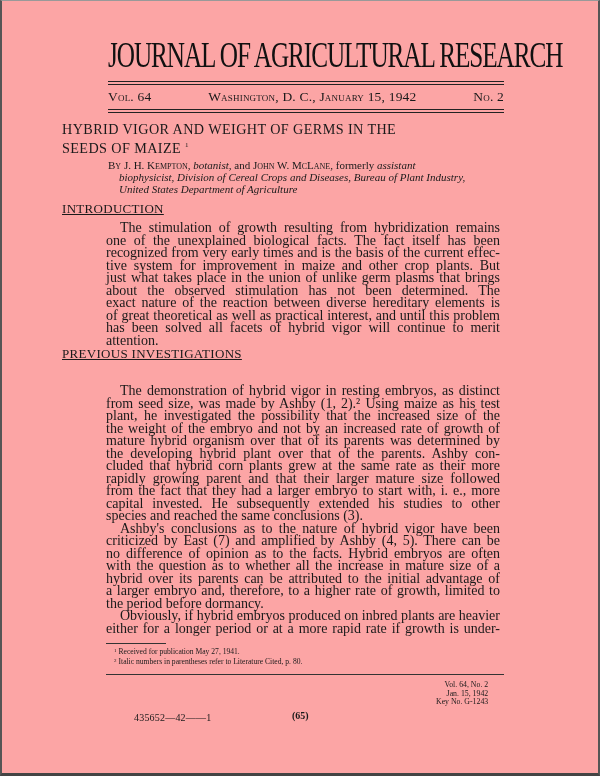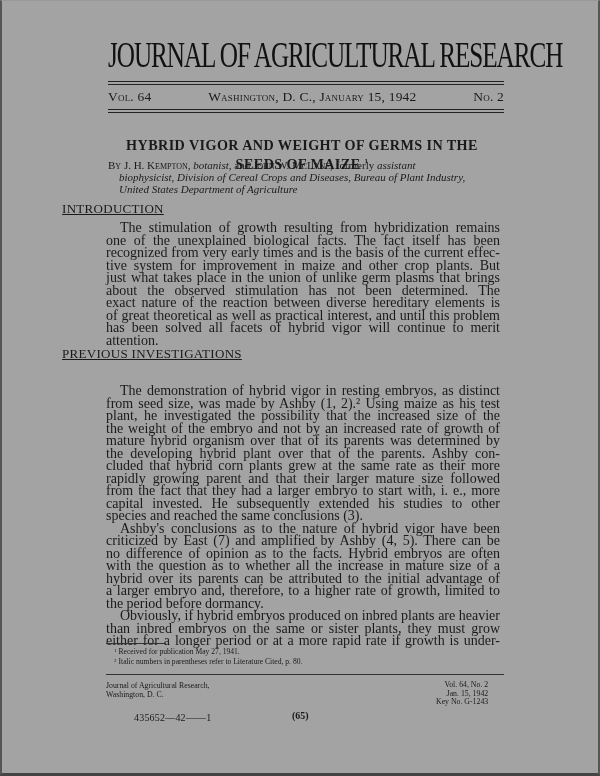--- a/index.html
+++ b/index.html
@@ -10,21 +10,21 @@
       color: #1a1a1a;
     }
     .page {
       position: relative;
       width: 596px; height: 772px;
       border-left: 2px solid #555;
       border-right: 2px solid #555;
       border-bottom: 3px solid #444;
       border-top: 1px solid #999;
       box-sizing: content-box;
-      background: #a3a3a3;
+      background: #fca5a5;
     }
     .masthead {
       position: absolute; left: 106px; top: 36px; width: 396px;
       text-align: center;
       font-family: "Liberation Serif", serif;
       font-size: 36px; line-height: 36px;
       letter-spacing: -1.5px;
       transform: scaleX(0.70);
       transform-origin: left top;
       width: 566px;
@@ -34,22 +34,22 @@
     .rule-double {
       position: absolute; left: 106px; width: 396px;
       border-top: 1px solid #222; border-bottom: 1px solid #222; height: 2px;
     }
     .volline {
       position: absolute; left: 106px; top: 88px; width: 396px;
       display: flex; justify-content: space-between;
       font-size: 13.5px; font-variant: small-caps; letter-spacing: 0.2px;
     }
     .title {
-      position: absolute; left: 60px; width: 480px; top: 136px;
-      text-align: center; font-size: 14.2px; line-height: 16px; letter-spacing: 0.4px; font-weight: bold;
+      position: absolute; left: 60px; width: 480px; top: 120px;
+      font-size: 14.2px; line-height: 16px; letter-spacing: 0.4px;
     }
     .title sup { font-size: 7px; vertical-align: 6px; }
     .byline {
       position: absolute; left: 106px; top: 158px; width: 398px;
       font-size: 11px; line-height: 12px; text-align: justify;
     }
     .byline .ind { display: block; padding-left: 11px; }
     .sc { font-variant: small-caps; }
     .section-head {
       position: absolute; left: 60px; width: 480px; text-align: left;
@@ -150,35 +150,30 @@
     <span class="ln">capital invested.  He subsequently extended his studies to other</span>
     <span class="ln last">species and reached the same conclusions (3).</span>
     <span class="ln ind">Ashby's conclusions as to the nature of hybrid vigor have been</span>
     <span class="ln">criticized by East (7) and amplified by Ashby (4, 5).  There can be</span>
     <span class="ln">no difference of opinion as to the facts.  Hybrid embryos are often</span>
     <span class="ln">with the question as to whether all the increase in mature size of a</span>
     <span class="ln">hybrid over its parents can be attributed to the initial advantage of</span>
     <span class="ln">a larger embryo and, therefore, to a higher rate of growth, limited to</span>
     <span class="ln last">the period before dormancy.</span>
     <span class="ln ind">Obviously, if hybrid embryos produced on inbred plants are heavier</span>
-    <span class="ln">than inbred embryos on the same or sister plants, they must grow</span>
     <span class="ln">either for a longer period or at a more rapid rate if growth is under-</span>
   </div>
 
   <div class="fnrule"></div>
   <div class="footnotes">
     <div><sup>1</sup><span>Received for publication May 27, 1941.</span></div>
     <div><sup>2</sup><span>Italic numbers in parentheses refer to Literature Cited, p. 80.</span></div>
   </div>
 
   <div class="footrule" style="width:398px;"></div>
-  <div class="footleft">
-    <div>Journal of Agricultural Research,</div>
-    <div>Washington, D. C.</div>
-  </div>
   <div class="footright">
     <div>Vol. 64, No. 2</div>
     <div>Jan. 15, 1942</div>
     <div>Key No. G-1243</div>
   </div>
 
   <div class="printcode">435652—42——1</div>
   <div class="pagenum">(65)</div>
 
 </div>

